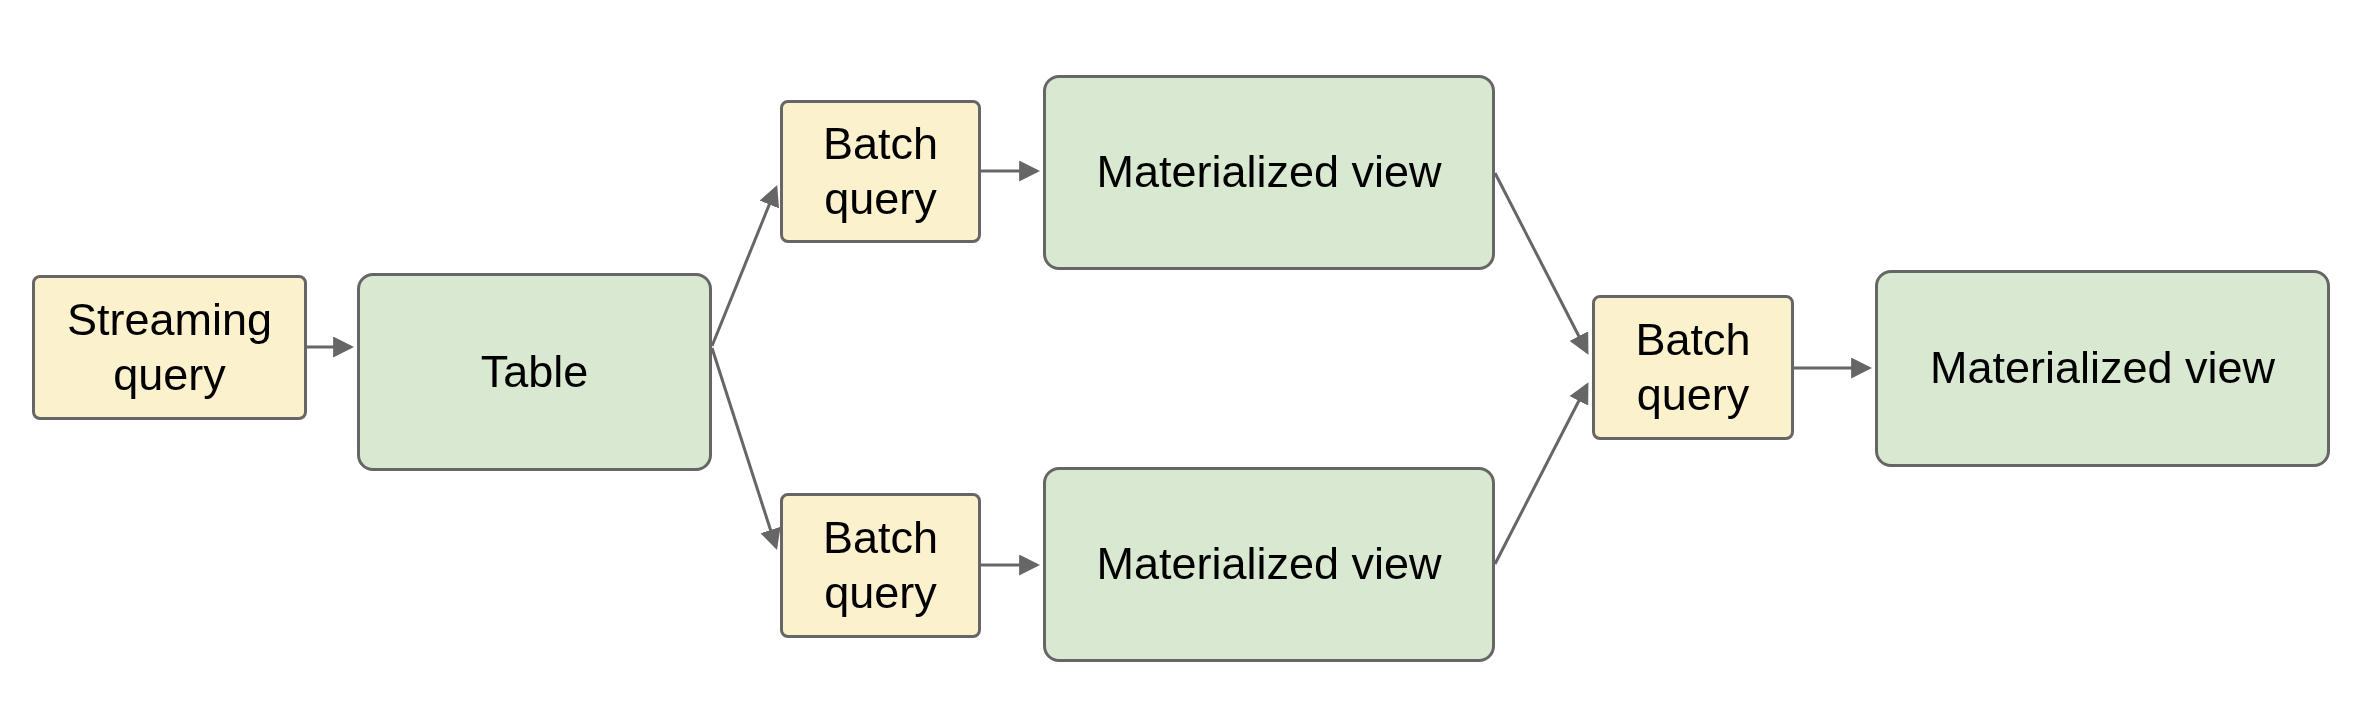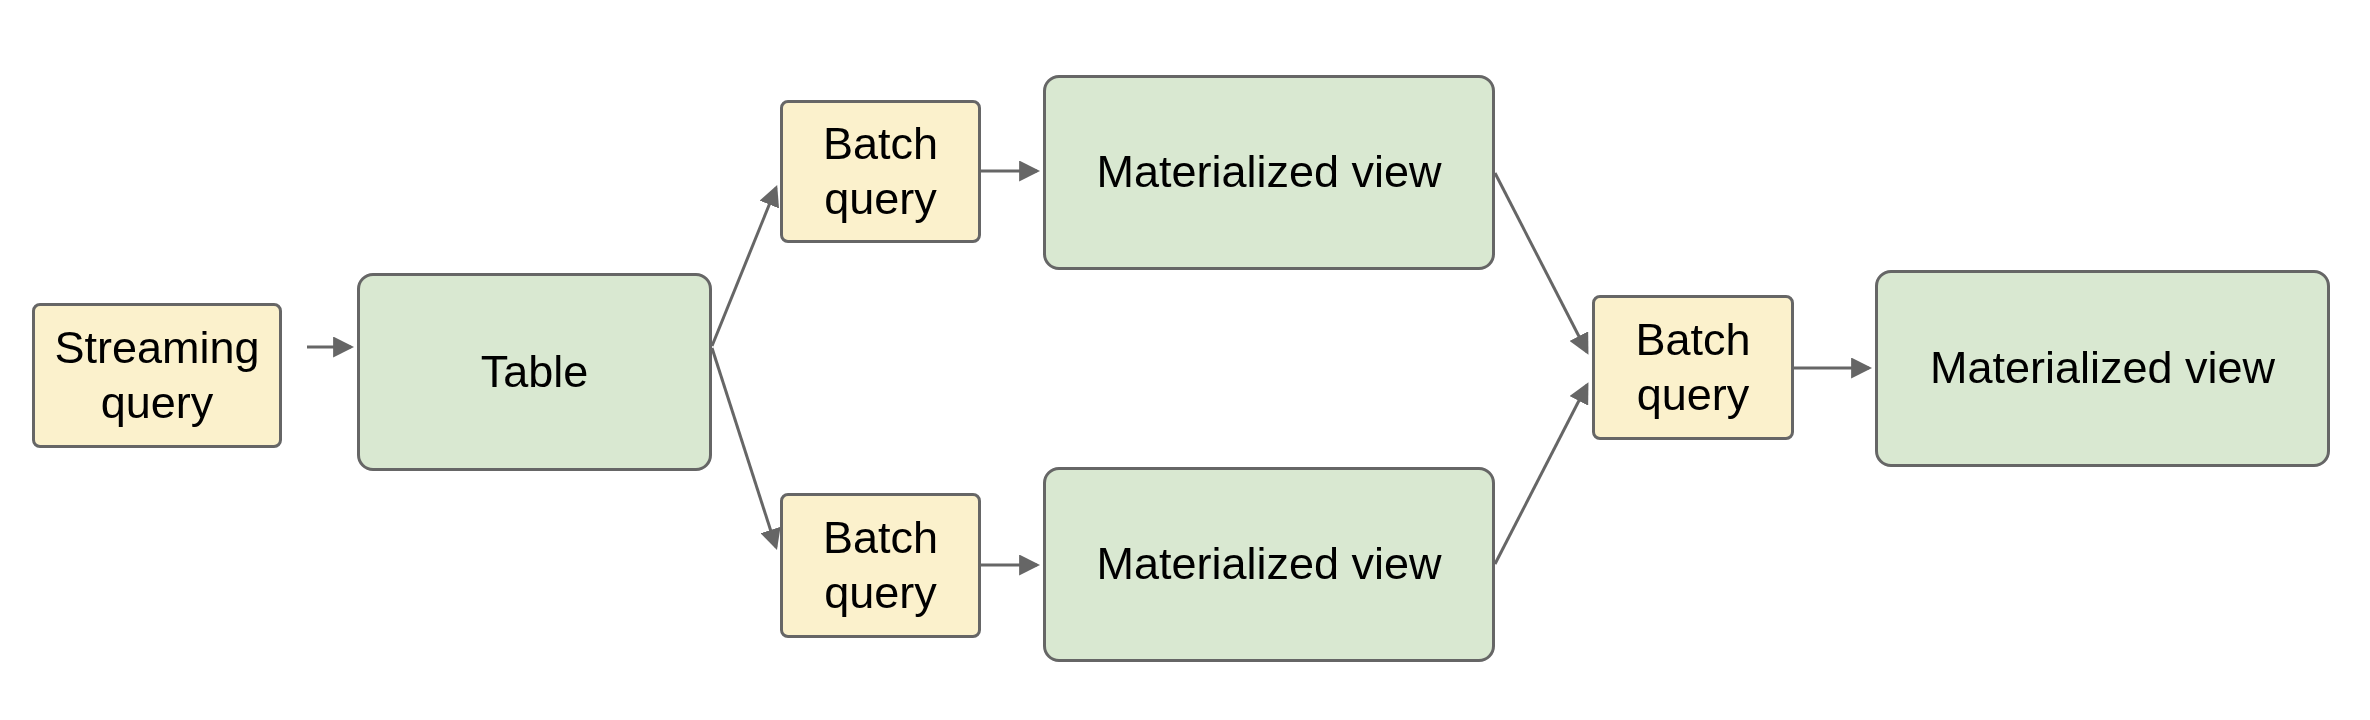--- a/index.html
+++ b/index.html
@@ -56,21 +56,21 @@
       </defs>
       <line x1="307" y1="347" x2="351" y2="347" stroke="#666666" stroke-width="3" marker-end="url(#arrowhead)"></line>
       <line x1="712" y1="346" x2="776" y2="188" stroke="#666666" stroke-width="3" marker-end="url(#arrowhead)"></line>
       <line x1="712" y1="348" x2="776" y2="547" stroke="#666666" stroke-width="3" marker-end="url(#arrowhead)"></line>
       <line x1="981" y1="171" x2="1037" y2="171" stroke="#666666" stroke-width="3" marker-end="url(#arrowhead)"></line>
       <line x1="981" y1="565" x2="1037" y2="565" stroke="#666666" stroke-width="3" marker-end="url(#arrowhead)"></line>
       <line x1="1495" y1="173" x2="1587" y2="352" stroke="#666666" stroke-width="3" marker-end="url(#arrowhead)"></line>
       <line x1="1495" y1="564" x2="1587" y2="385" stroke="#666666" stroke-width="3" marker-end="url(#arrowhead)"></line>
       <line x1="1794" y1="368" x2="1869" y2="368" stroke="#666666" stroke-width="3" marker-end="url(#arrowhead)"></line>
     </svg>
-    <div class="node query" style="left: 32px; top: 275px; width: 250px; height: 145px; background: rgb(251, 241, 204); border-color: rgb(102, 102, 102); color: rgb(0, 0, 0); margin-top: 28px;">
+    <div class="node query" style="left: 32px; top: 275px; width: 275px; height: 145px; background: rgb(251, 241, 204); border-color: rgb(102, 102, 102); color: rgb(0, 0, 0);">
       <span class="node-label">Streaming query</span>
     </div>
     <div class="node store" style="left: 357px; top: 247px; width: 355px; height: 198px; background: rgb(217, 232, 209); border-color: rgb(102, 102, 102); color: rgb(0, 0, 0); margin-top: 26px;">
       <span class="node-label">Table</span>
     </div>
     <div class="node query" style="left: 780px; top: 100px; width: 201px; height: 143px; background: rgb(251, 241, 204); border-color: rgb(102, 102, 102); color: rgb(0, 0, 0);">
       <span class="node-label">Batch query</span>
     </div>
     <div class="node store" style="left: 1043px; top: 75px; width: 452px; height: 195px; background: rgb(217, 232, 209); border-color: rgb(102, 102, 102); color: rgb(0, 0, 0);">
       <span class="node-label">Materialized view</span>

